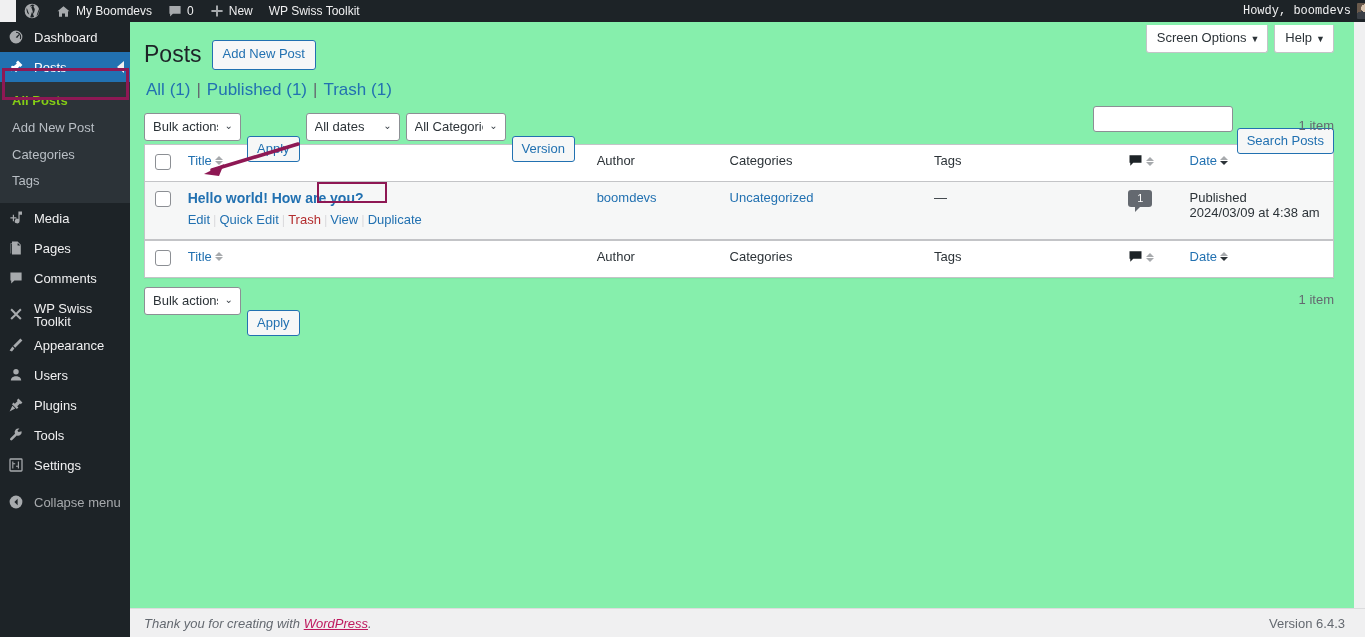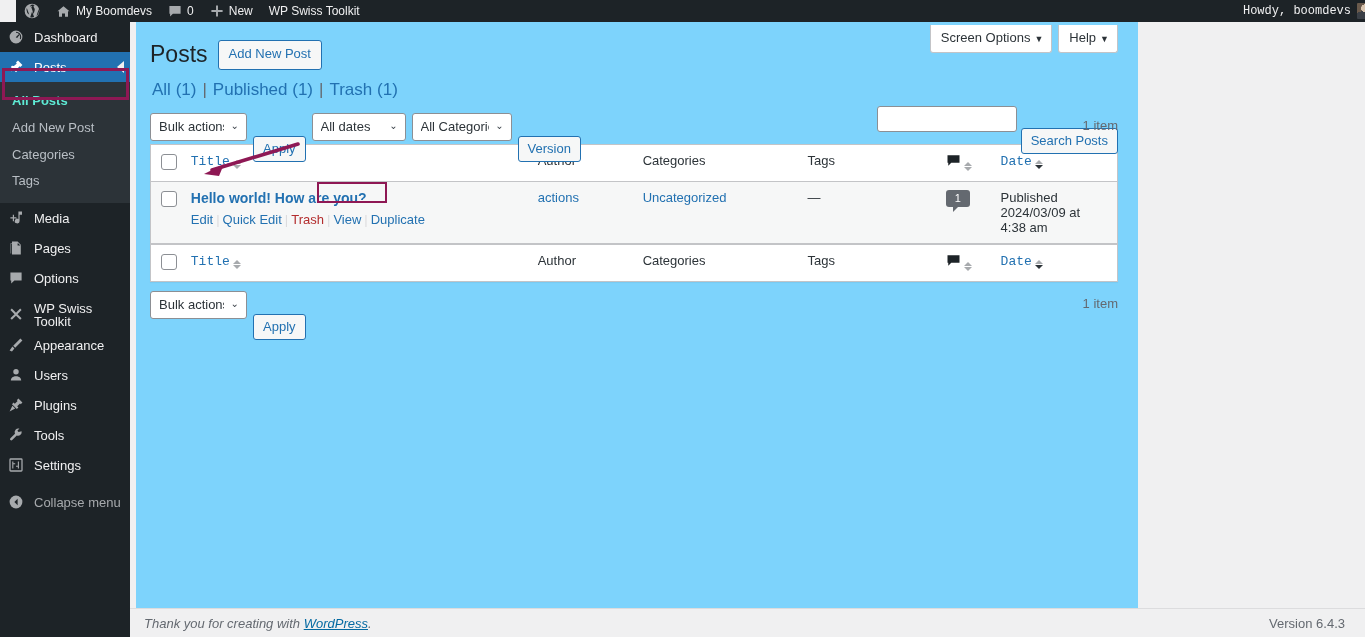--- a/index.html
+++ b/index.html
@@ -64,30 +64,30 @@
     width: 0; height: 0;
     border-top: 6px solid transparent;
     border-bottom: 6px solid transparent;
     border-right: 7px solid #f0f0f1;
   }
   .submenu { background: #2c3338; padding: 6px 0 8px 0; }
   .submenu .sub-item {
     display: block; padding: 3px 0 3px 12px;
     font-size: 13px; color: #b9bfc5; line-height: 1.6;
   }
-  .submenu .sub-item.current { color: #5eead4; font-weight: bold; }
+  .submenu .sub-item.current { color: #84cc16; font-weight: bold; }
   .menu-sep { height: 7px; }
   #collapse-menu { color: #a7aaad; }
   #collapse-menu .mi { color:#a7aaad; }
 
   
   #content {
-    position: absolute; top: 22px; left: 136px;
-    width: 1002px; height: 615px;
-    background: #7dd3fc;
+    position: absolute; top: 22px; left: 130px;
+    width: 1224px; height: 615px;
+    background: #86efac;
   }
   #content-inner { padding: 10px 20px 0 14px; position: relative; }
 
   #screen-meta-links {
     position: absolute; top: 3px; right: 20px;
     display: flex; gap: 6px; z-index: 5;
   }
   .meta-toggle {
     background: #fff; border: 1px solid #c3c4c7; border-top: none;
     border-radius: 0 0 3px 3px;
@@ -187,21 +187,21 @@
     width: 16px; height: 16px;
     border: 1px solid #8c8f94; border-radius: 3px;
     background: #fff; display: inline-block; margin-top: 1px;
   }
   .col-title  { width: 400px; }
   .col-author { width: 130px; }
   .col-cats   { width: 200px; }
   .col-tags   { width: 190px; }
   .col-comments { width: 60px; }
   .col-date   { width: 150px; }
-  th a.sortable-link { color: #2271b1; display: inline-flex; align-items: flex-end; gap: 3px; font-family: Liberation Mono, monospace; }
+  th a.sortable-link { color: #2271b1; display: inline-flex; align-items: center; gap: 3px; }
   .sort-ind {
     display: inline-flex; flex-direction: column; line-height: 0;
     gap: 1px; position: relative; top: 0px;
   }
   .tri-up { width:0;height:0;border-left:4px solid transparent;border-right:4px solid transparent;border-bottom:4px solid #a7aaad; }
   .tri-dn { width:0;height:0;border-left:4px solid transparent;border-right:4px solid transparent;border-top:4px solid #a7aaad; }
   .tri-dn.active { border-top-color:#2c3338; }
   .comment-head-ico { color:#1d2327; font-size: 14px; line-height: 1; }
 
   tbody tr.post-row { background: #f6f7f7; margin-top: 39px; }
@@ -232,21 +232,21 @@
   #wpfooter {
     position: absolute; left: 130px; bottom: 0;
     width: 1235px; height: 29px;
     border-top: 1px solid #dcdcde;
     background: #f0f0f1;
     display: flex; align-items: center;
     padding: 0 20px 0 14px;
     font-size: 13px; color: #646970;
   }
   #footer-left { font-style: italic; }
-  #footer-left a { color: #0369a1; text-decoration: underline; }
+  #footer-left a { color: #be185d; text-decoration: underline; }
   #footer-right { margin-left: auto; }
 
   
   .annot { position: absolute; z-index: 60; pointer-events: none; }
   #annot-posts-box {
     left: 2px; top: 68px; width: 127px; height: 32px;
     border: 3px solid #8e1854;
   }
   #annot-duplicate-box {
     left: 317px; top: 182px; width: 70px; height: 21px;
@@ -345,21 +345,21 @@
     </span>
     <span>Pages</span>
   </div>
 
   <div class="menu-top">
     <span class="mi">
       <svg width="16" height="16" viewBox="0 0 20 20" fill="currentColor">
           <path d="M3 3h14v10H8l-4 4v-4H3z"></path>
         </svg>
     </span>
-    <span>Options</span>
+    <span>Comments</span>
   </div>
 
   <div class="menu-sep"></div>
 
   <div class="menu-top">
     <span class="mi">
       <svg width="16" height="16" viewBox="0 0 20 20" fill="currentColor">
           <path d="M3 3.8 4.8 2 10 7.2 15.2 2 17 3.8 11.8 9 17 14.2 15.2 16 10 10.8 4.8 16 3 14.2 8.2 9z"></path>
         </svg>
     </span>
@@ -527,21 +527,21 @@
           <td class="check-column">
             <span class="wp-checkbox"></span>
           </td>
           <td>
             <a class="row-title">Hello world! How are you?</a>
             <div class="row-actions">
               <a>Edit</a><span class="divider">|</span><a>Quick Edit</a><span class="divider">|</span><a class="trash">Trash</a><span class="divider">|</span><a>View</a><span class="divider">|</span><a>Duplicate</a>
             </div>
           </td>
           <td>
-            <a>actions</a>
+            <a>boomdevs</a>
           </td>
           <td>
             <a>Uncategorized</a>
           </td>
           <td>—</td>
           <td>
             <span class="comment-bubble">1</span>
           </td>
           <td>
             <div class="date-status">Published</div>

